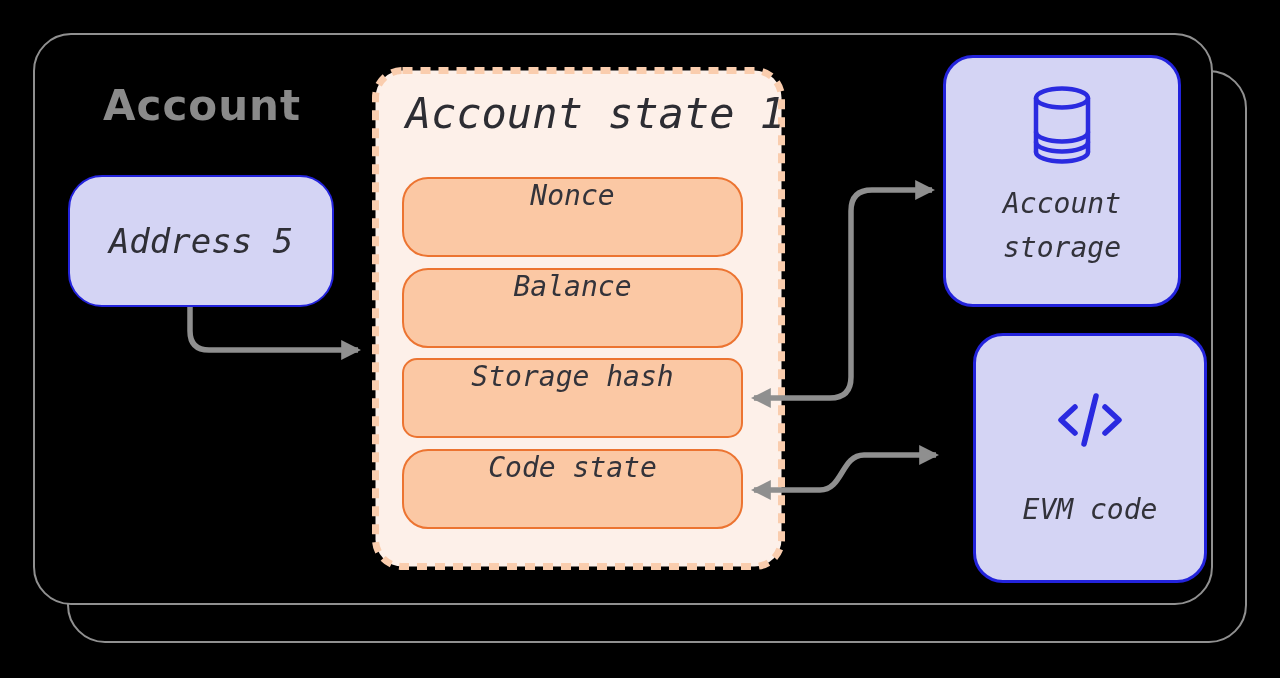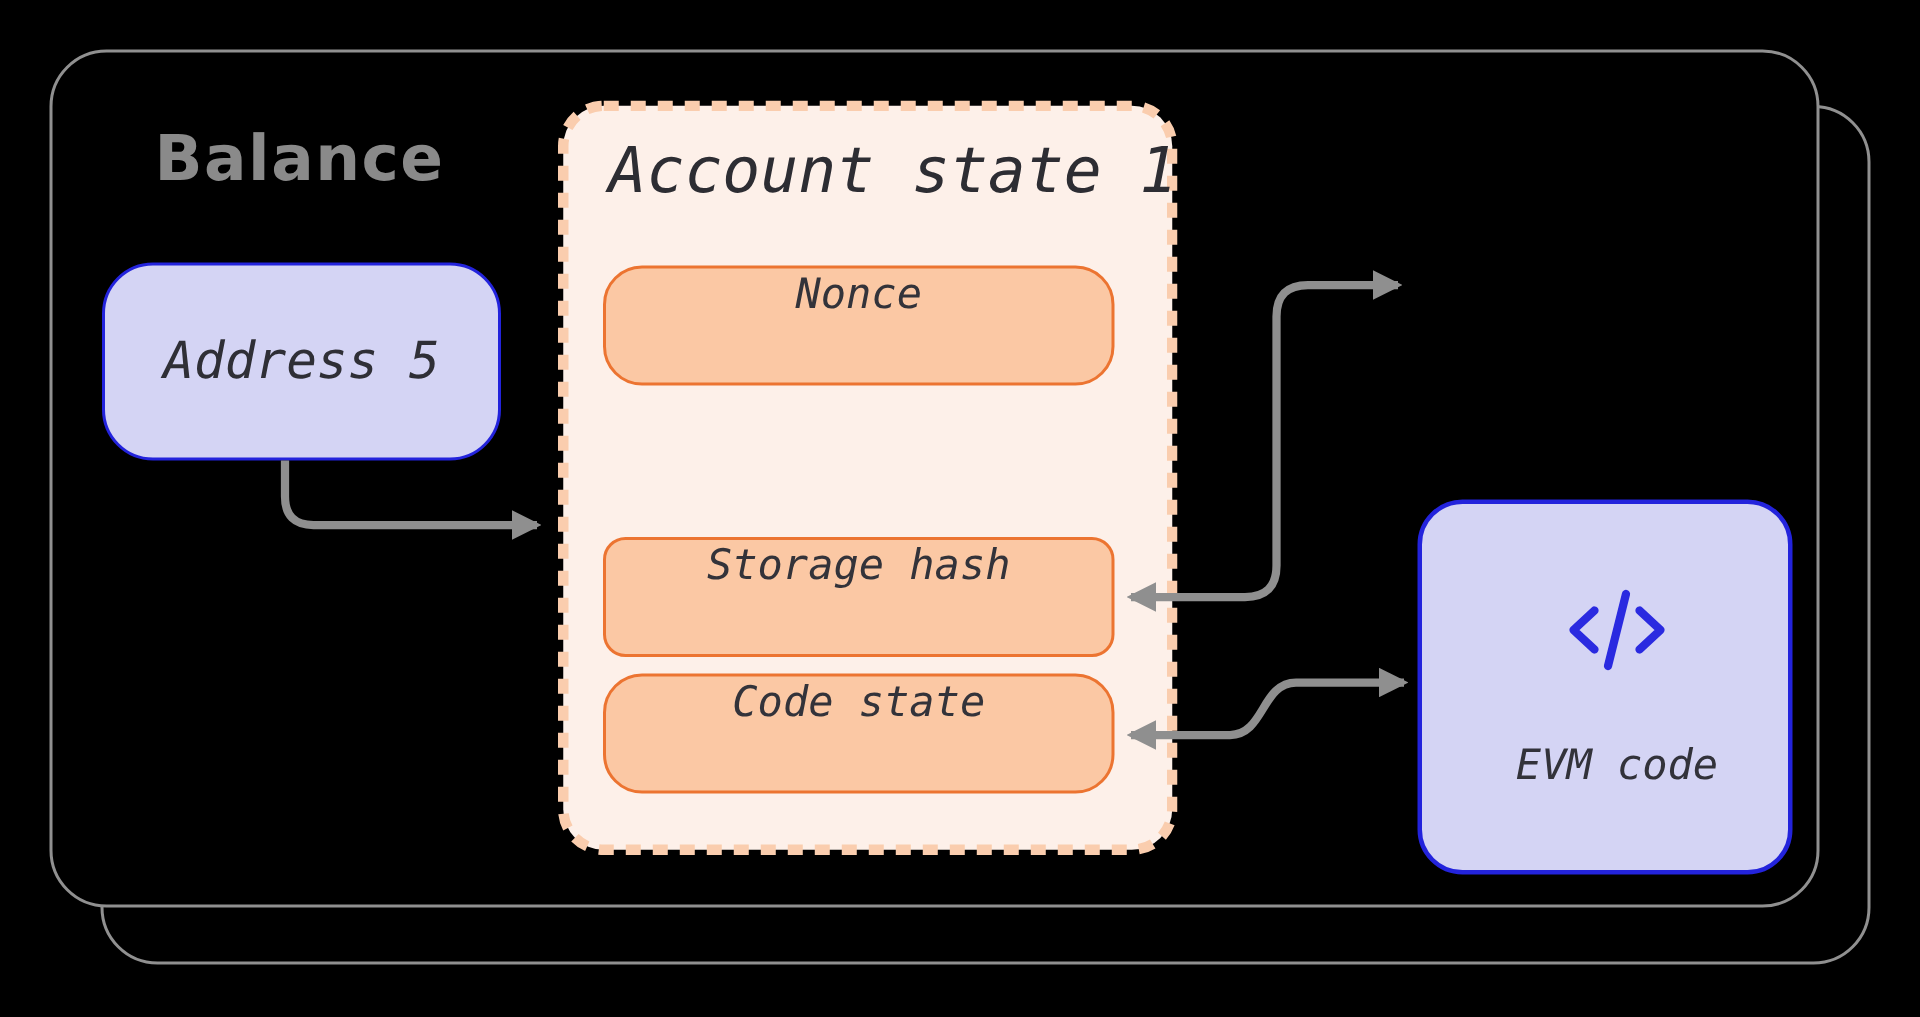--- a/index.html
+++ b/index.html
@@ -68,21 +68,21 @@
   .pill-1 { top: 201px; }
   .pill-2 { top: 291px; border-radius: 15px; }
   .pill-3 { top: 382px; }
   .side-box {
     position: absolute;
     background: #d4d4f4;
     border: 3px solid #2323dc; border-radius: 30px;
     display: flex; flex-direction: column; align-items: center;
   }
   .storage-box { left: 943px; top: 55px; width: 232px; height: 246px; }
-  .code-box    { left: 945px; top: 333px; width: 228px; height: 244px; padding-left: 16px; }
+  .code-box    { left: 973px; top: 333px; width: 228px; height: 244px; }
   .side-label {
     font-size: 28px; line-height: 44px;
     text-align: center; width: 190px;
     color: #32323a;
   }
   .storage-box .side-label { margin-top: 14px; }
   .code-box .side-label { margin-top: 34px; }
   .db-icon-wrap { margin-top: 28px; }
   .code-icon-wrap { margin-top: 54px; }
   .arrows {
@@ -92,42 +92,58 @@
 </style>
 </head>
 <body>
 
 <div class="canvas">
 
   <div class="offset-box"></div>
 
   <div class="main-box"></div>
 
-  <div class="heading">Balance</div>
+  <div class="heading">Account</div>
 
   <div class="address-box mono-italic">
     <span>Address 5</span>
   </div>
 
   <div class="state-box">
     <svg class="frame" width="413" height="503" viewBox="0 0 413 503">
       <rect x="3.5" y="3.5" width="406" height="496" rx="27" ry="27" fill="#fdf0e9" stroke="#facdae" stroke-width="7" stroke-dasharray="10 8"></rect>
     </svg>
     <div class="state-title mono-italic">Account state 1</div>
     <div class="pill pill-0 mono-italic">
       <span>Nonce</span>
     </div>
+    <div class="pill pill-1 mono-italic">
+      <span>Balance</span>
+    </div>
     <div class="pill pill-2 mono-italic">
       <span>Storage hash</span>
     </div>
     <div class="pill pill-3 mono-italic">
       <span>Code state</span>
     </div>
   </div>
 
+  <div class="side-box storage-box">
+    <span class="db-icon-wrap">
+      <svg width="62" height="78" viewBox="0 0 62 78" fill="none">
+        <ellipse cx="31" cy="12" rx="26" ry="9.5" stroke="#2a2ae0" stroke-width="4.5"></ellipse>
+        <path d="M5 12 V 66" stroke="#2a2ae0" stroke-width="4.5" stroke-linecap="round"></path>
+        <path d="M57 12 V 66" stroke="#2a2ae0" stroke-width="4.5" stroke-linecap="round"></path>
+        <path d="M5 46 a26 9.5 0 0 0 52 0" stroke="#2a2ae0" stroke-width="4.5" stroke-linecap="round"></path>
+        <path d="M5 56 a26 9.5 0 0 0 52 0" stroke="#2a2ae0" stroke-width="4.5" stroke-linecap="round"></path>
+        <path d="M5 66 a26 9.5 0 0 0 52 0" stroke="#2a2ae0" stroke-width="4.5" stroke-linecap="round"></path>
+      </svg>
+    </span>
+    <div class="side-label mono-italic">Account storage</div>
+  </div>
 
   <div class="side-box code-box">
     <span class="code-icon-wrap">
       <svg width="66" height="60" viewBox="0 0 66 60" fill="none">
         <path d="M18 17 L4 30 L18 43" stroke="#2a2ae0" stroke-width="5.5" stroke-linecap="round" stroke-linejoin="round"></path>
         <path d="M48 17 L62 30 L48 43" stroke="#2a2ae0" stroke-width="5.5" stroke-linecap="round" stroke-linejoin="round"></path>
         <path d="M27 54 L39 6" stroke="#2a2ae0" stroke-width="5.5" stroke-linecap="round"></path>
       </svg>
     </span>
     <div class="side-label mono-italic">EVM code</div>

